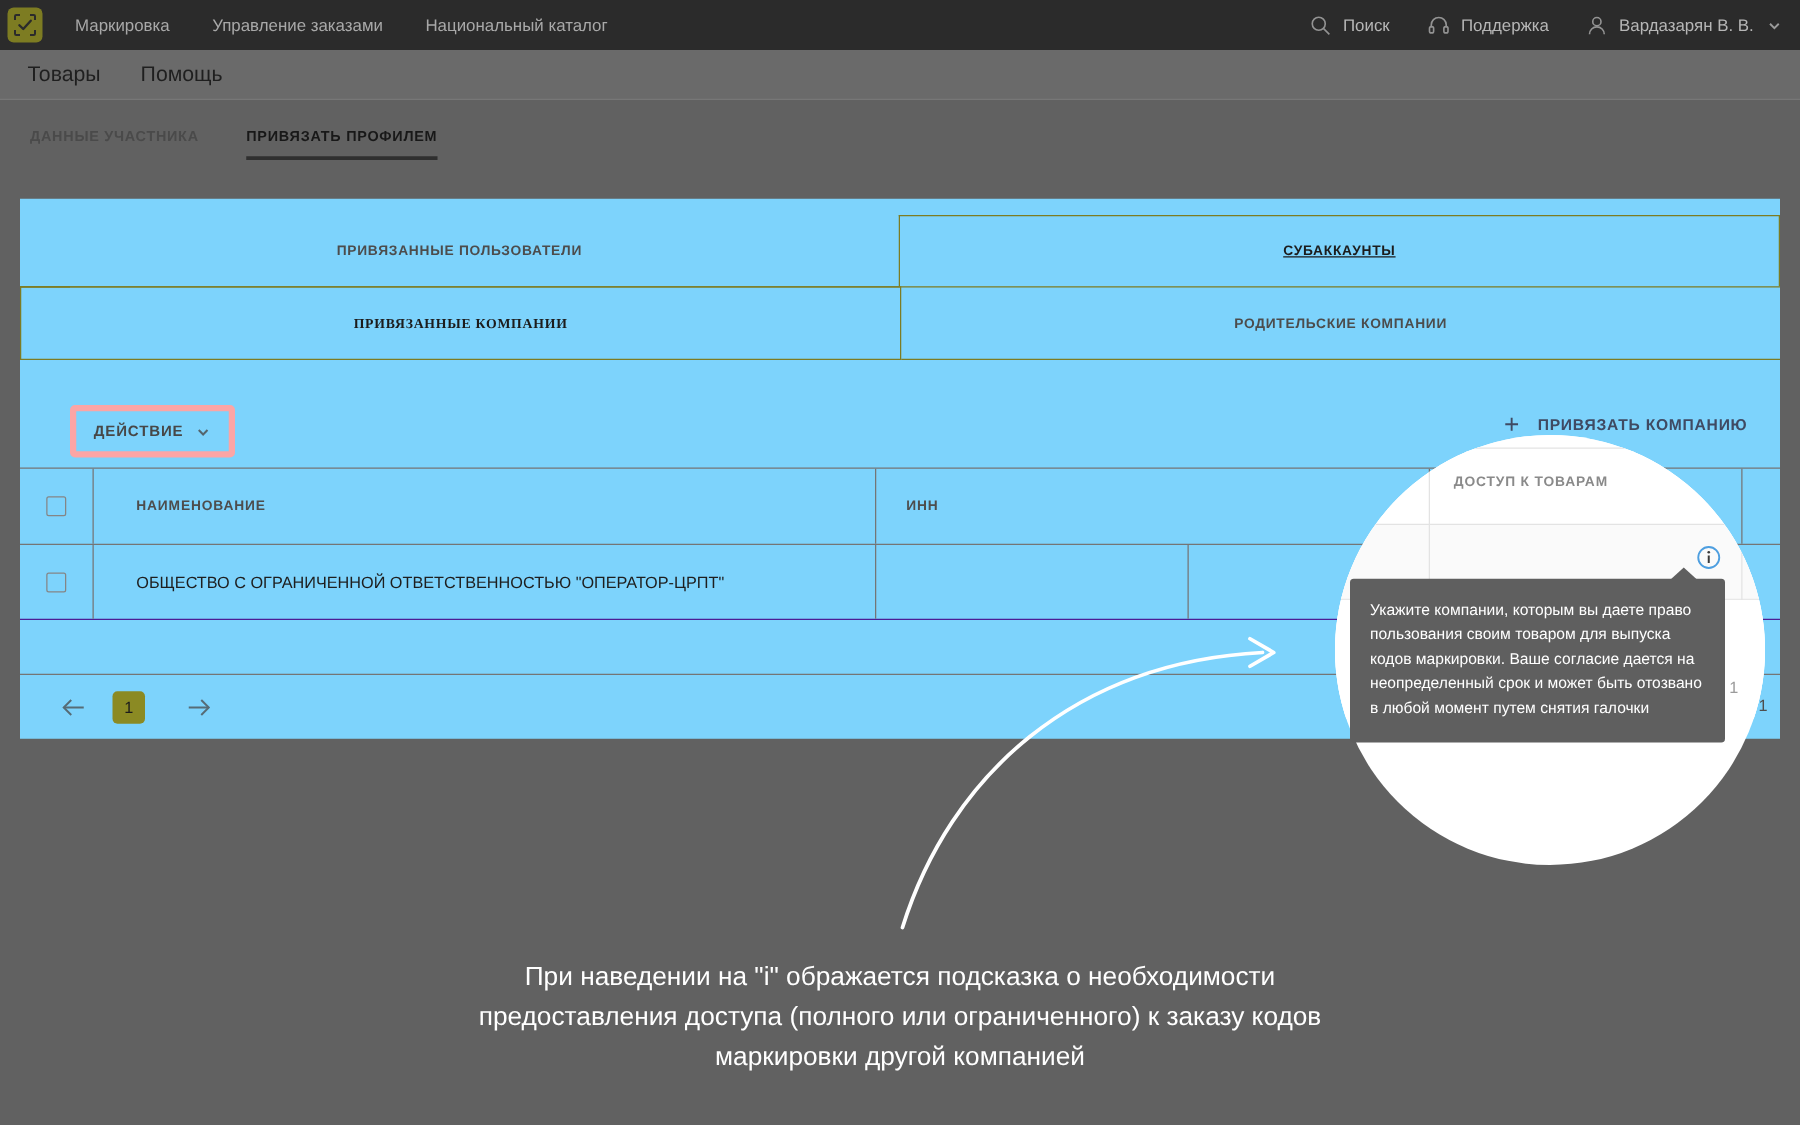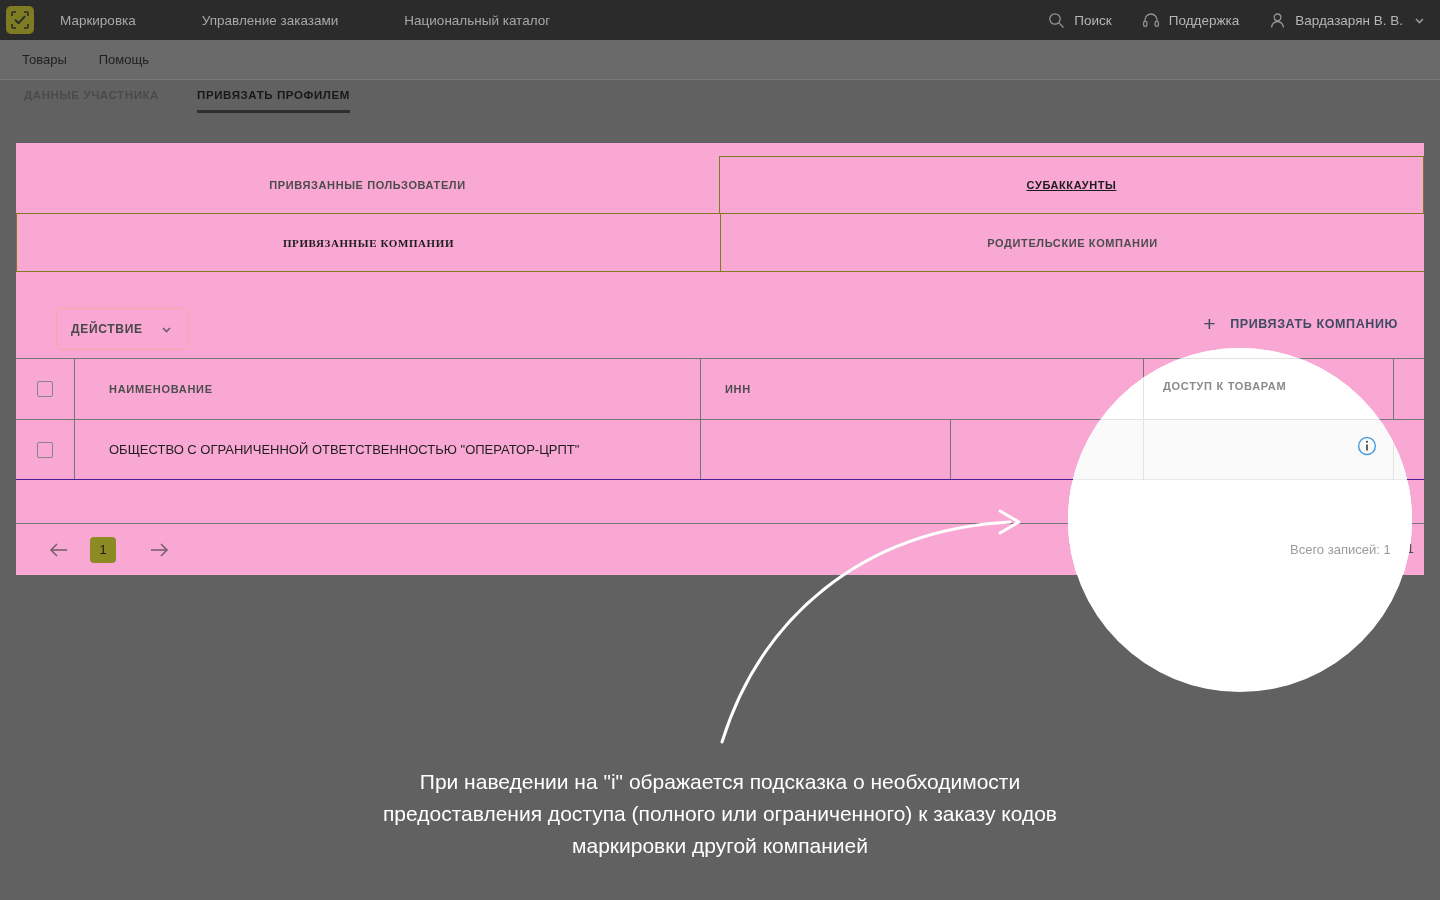--- a/index.html
+++ b/index.html
@@ -18,21 +18,21 @@
   .topbar {
     position: absolute; top: 0; left: 0; width: 1440px; height: 40px;
     background: #2b2b2b;
     display: flex; align-items: center;
   }
   .logo {
     width: 28px; height: 28px; margin-left: 6px; border-radius: 5px;
     background: #7d7c22; position: relative; flex: none;
   }
   .logo svg { position: absolute; top: 4px; left: 4px; }
-  .nav-main { display: flex; margin-left: 26px; gap: 32px; }
+  .nav-main { display: flex; margin-left: 26px; }
   .nav-main a {
     color: #a8a8a8; font-size: 13.5px; text-decoration: none;
     margin-right: 34px; white-space: nowrap;
   }
   .top-right {
     margin-left: auto; display: flex; align-items: center; height: 40px;
     padding-right: 14px;
   }
   .top-right .item {
     display: flex; align-items: center; color: #b6b6b6;
@@ -41,44 +41,44 @@
   .top-right .item .ic { margin-right: 9px; display: flex; opacity: .75; }
   .caret { margin-left: 10px; display: flex; opacity: .8; }
 
   
   .subbar {
     position: absolute; top: 40px; left: 0; width: 1440px; height: 40px;
     background: #6a6a6a; display: flex; align-items: center;
     border-bottom: 1px solid #777;
   }
   .subbar a {
-    color: #1f1f1f; font-size: 13px; text-decoration: none; margin-left: 12px;
+    color: #1f1f1f; font-size: 17px; text-decoration: none; margin-left: 12px;
     padding: 0 10px; white-space: nowrap;
   }
 
   
   .maintabs {
-    position: absolute; top: 81px; left: 0; width: 1308px; height: 48px;
+    position: absolute; top: 96px; left: 0; width: 1308px; height: 48px;
     display: flex; align-items: flex-start;
   }
   .maintab {
     font-size: 11.5px; font-weight: bold; letter-spacing: .6px;
     color: #4a4a4a; padding: 8px 14px 12px 14px; white-space: nowrap;
     margin-left: 10px; position: relative;
   }
   .maintab.active { color: #181818; }
   .maintab.active::after {
     content: ""; position: absolute; left: 14px; right: 14px; bottom: 0;
     height: 3px; background: #2f2f2f;
   }
 
   
   .panel {
-    position: absolute; top: 143px; left: 16px; width: 1408px; height: 432px;
-    background: #f9a8d4;
+    position: absolute; top: 159px; left: 16px; width: 1408px; height: 432px;
+    background: #7dd3fc;
   }
 
   
   .tabrow { position: absolute; left: 0; width: 1408px; display: flex; }
   .tabrow.l1 { top: 13px; height: 58px; }
   .tabrow.l2 { top: 71px; height: 58px; }
   .bigtab {
     flex: 1; display: flex; align-items: center; justify-content: center;
     font-size: 11px; font-weight: bold; letter-spacing: .6px;
     color: #4c4c4c; white-space: nowrap; position: relative;
@@ -96,21 +96,21 @@
     position: absolute; top: 70px; left: 0; width: 40px; height: 1px;
     background: #7d7c22;
   }
 
   
   .actionbar {
     position: absolute; top: 145px; left: 0; width: 1408px; height: 70px;
   }
   .action-select {
     position: absolute; left: 40px; top: 20px; width: 132px; height: 42px;
-    border: 1px solid #fca5a5; border-radius: 4px;
+    border: 5px solid #fca5a5; border-radius: 4px;
     display: flex; align-items: center; padding: 0 14px;
     color: #474747; font-size: 12px; font-weight: bold; letter-spacing: .7px;
   }
   .action-select .caret2 { margin-left: auto; display: flex; opacity: .8; }
   .link-add {
     position: absolute; right: 26px; top: 25px;
     display: flex; align-items: center;
     color: #3f4a63; font-size: 12.5px; font-weight: bold; letter-spacing: .6px;
     white-space: nowrap;
   }
@@ -367,20 +367,23 @@
         </svg>
       </div>
       <div class="dots3">
         <i></i>
         <i></i>
         <i></i>
       </div>
     </div>
   </div>
 
+  <div class="tooltip">
+    <span>Укажите компании, которым вы даете право пользования своим товаром для выпуска кодов маркировки. Ваше согласие дается на неопределенный срок и может быть отозвано в любой момент путем снятия галочки</span>
+  </div>
 
   <svg class="annot-arrow" viewBox="0 0 1440 900">
     <path d="M722 742 C 760 620, 860 530, 1010 522" fill="none" stroke="#ffffff" stroke-width="3" stroke-linecap="round"></path>
     <path d="M1000 511 L1019 522 L1000 533" fill="none" stroke="#ffffff" stroke-width="3" stroke-linecap="round" stroke-linejoin="round"></path>
   </svg>
 
   <div class="caption">При наведении на "i" ображается подсказка о необходимости предоставления доступа (полного или ограниченного) к заказу кодов маркировки другой компанией</div>
 
 </div>
 

